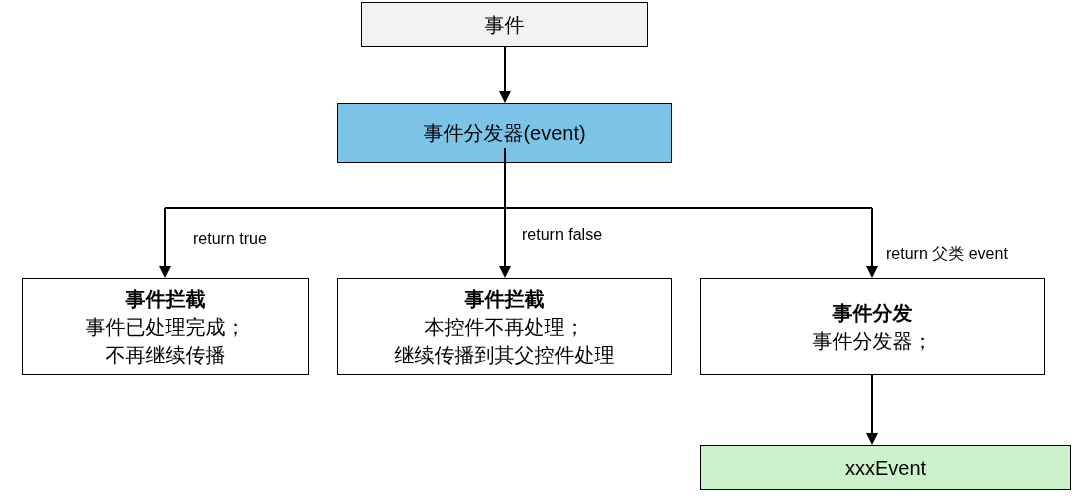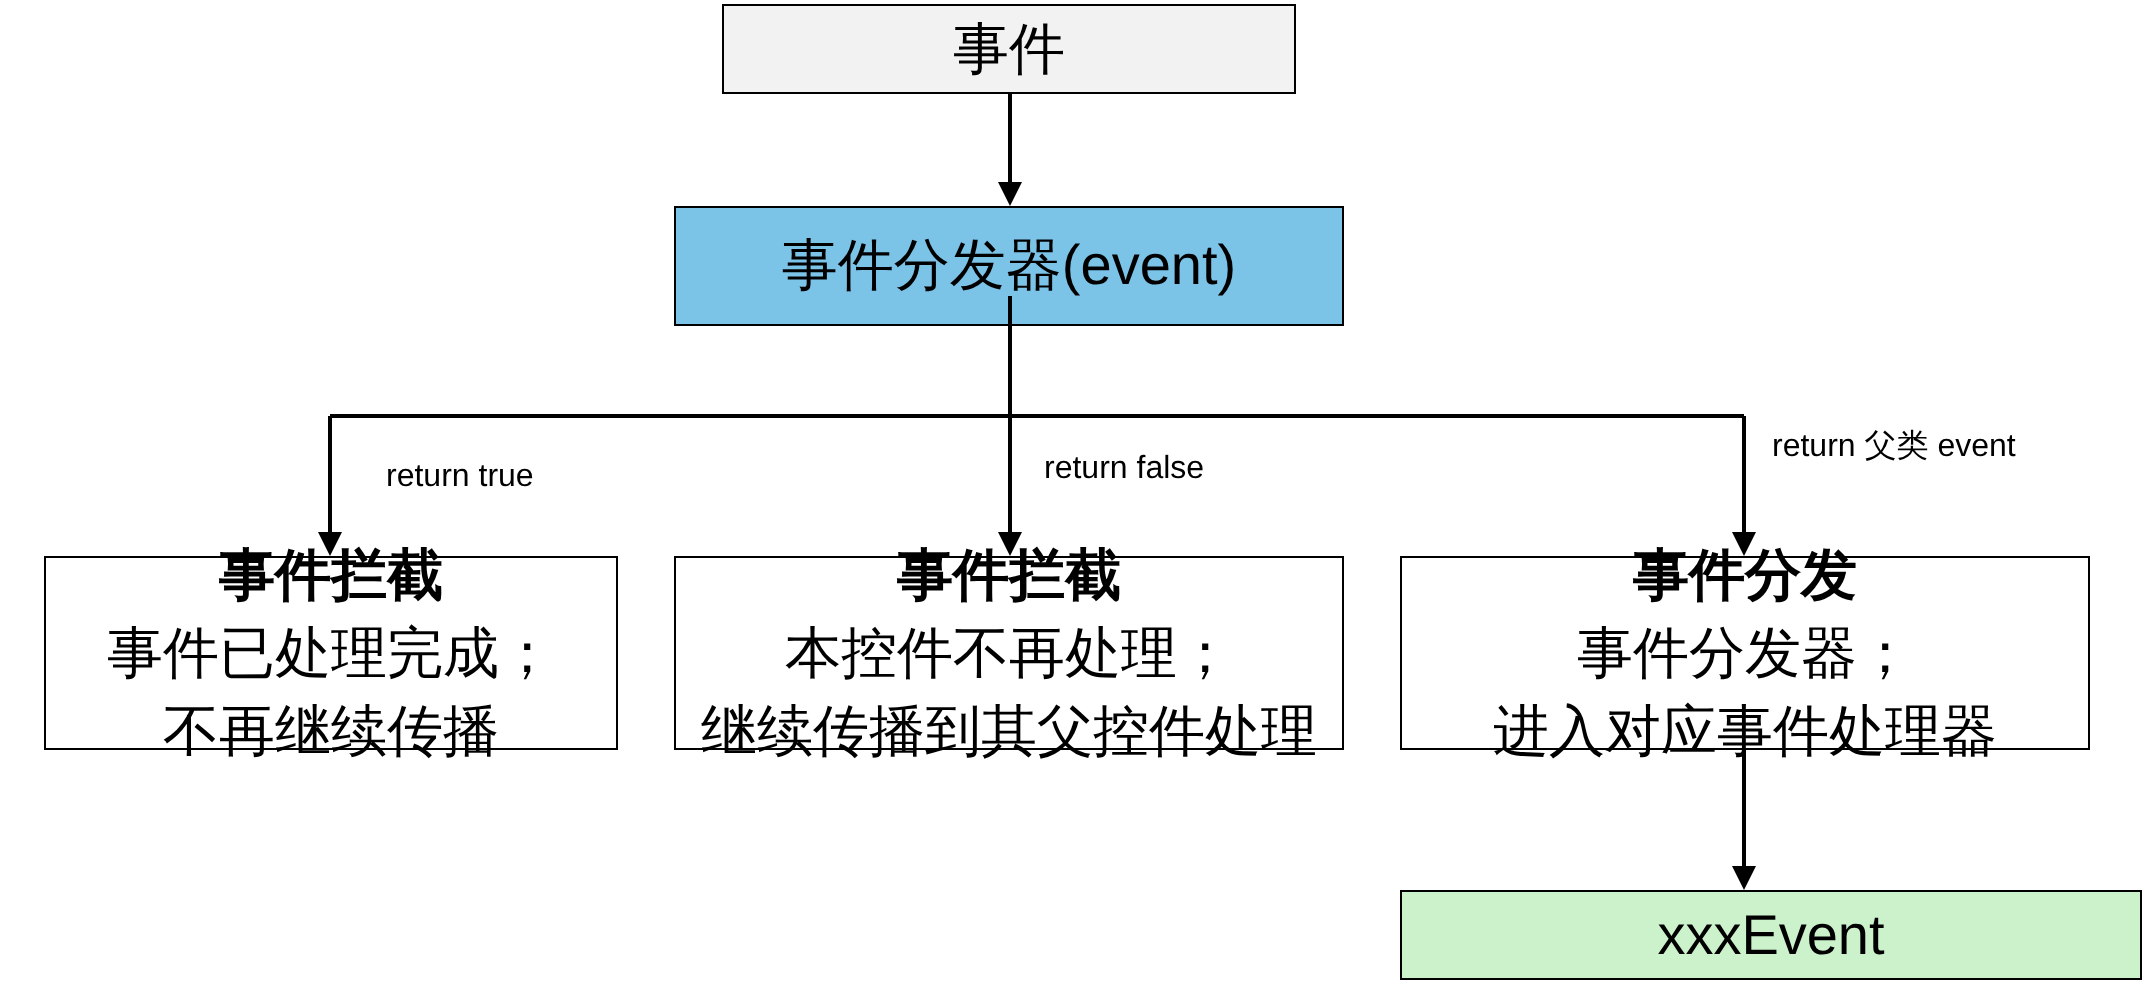--- a/index.html
+++ b/index.html
@@ -11,21 +11,21 @@
       background: #fff;
     }
     .node {
       position: absolute;
       border: 1px solid #000;
       display: flex;
       flex-direction: column;
       align-items: center;
       justify-content: center;
       text-align: center;
-      font-size: 28px;
+      font-size: 20px;
       line-height: 1.4;
     }
     .node-gray { background: #f2f2f2; }
     .node-blue { background: #7cc3e8; }
     .node-white { background: #fff; }
     .node-green { background: #ccf2cc; }
     .bold { font-weight: bold; }
     .edge-label {
       position: absolute;
       font-size: 16px;
@@ -71,37 +71,36 @@
   <line x1="872" y1="375" x2="872" y2="435" stroke="#000" stroke-width="2"></line>
   <polygon points="872,445 866,433 878,433" fill="#000"></polygon>
 </svg>
 
 <div class="edge-label" style="left:193px; top:230px;">
   <span>return true</span>
 </div>
 <div class="edge-label" style="left:522px; top:226px;">
   <span>return false</span>
 </div>
-<div class="edge-label" style="left:886px; top:213px;">
+<div class="edge-label" style="left:886px; top:244px;">
   <span>return 父类 event</span>
 </div>
 
 <div class="node node-white" style="left:22px; top:278px; width:287px; height:97px;">
   <span class="bold">事件拦截</span>
   <span>事件已处理完成；</span>
   <span>不再继续传播</span>
 </div>
 
 <div class="node node-white" style="left:337px; top:278px; width:335px; height:97px;">
   <span class="bold">事件拦截</span>
   <span>本控件不再处理；</span>
   <span>继续传播到其父控件处理</span>
 </div>
 
 <div class="node node-white" style="left:700px; top:278px; width:345px; height:97px;">
   <span class="bold">事件分发</span>
   <span>事件分发器；</span>
-  <span>进入对应事件处理器</span>
 </div>
 
 <div class="node node-green" style="left:700px; top:445px; width:371px; height:45px;">
   <span>xxxEvent</span>
 </div>
 
 </body></html>

